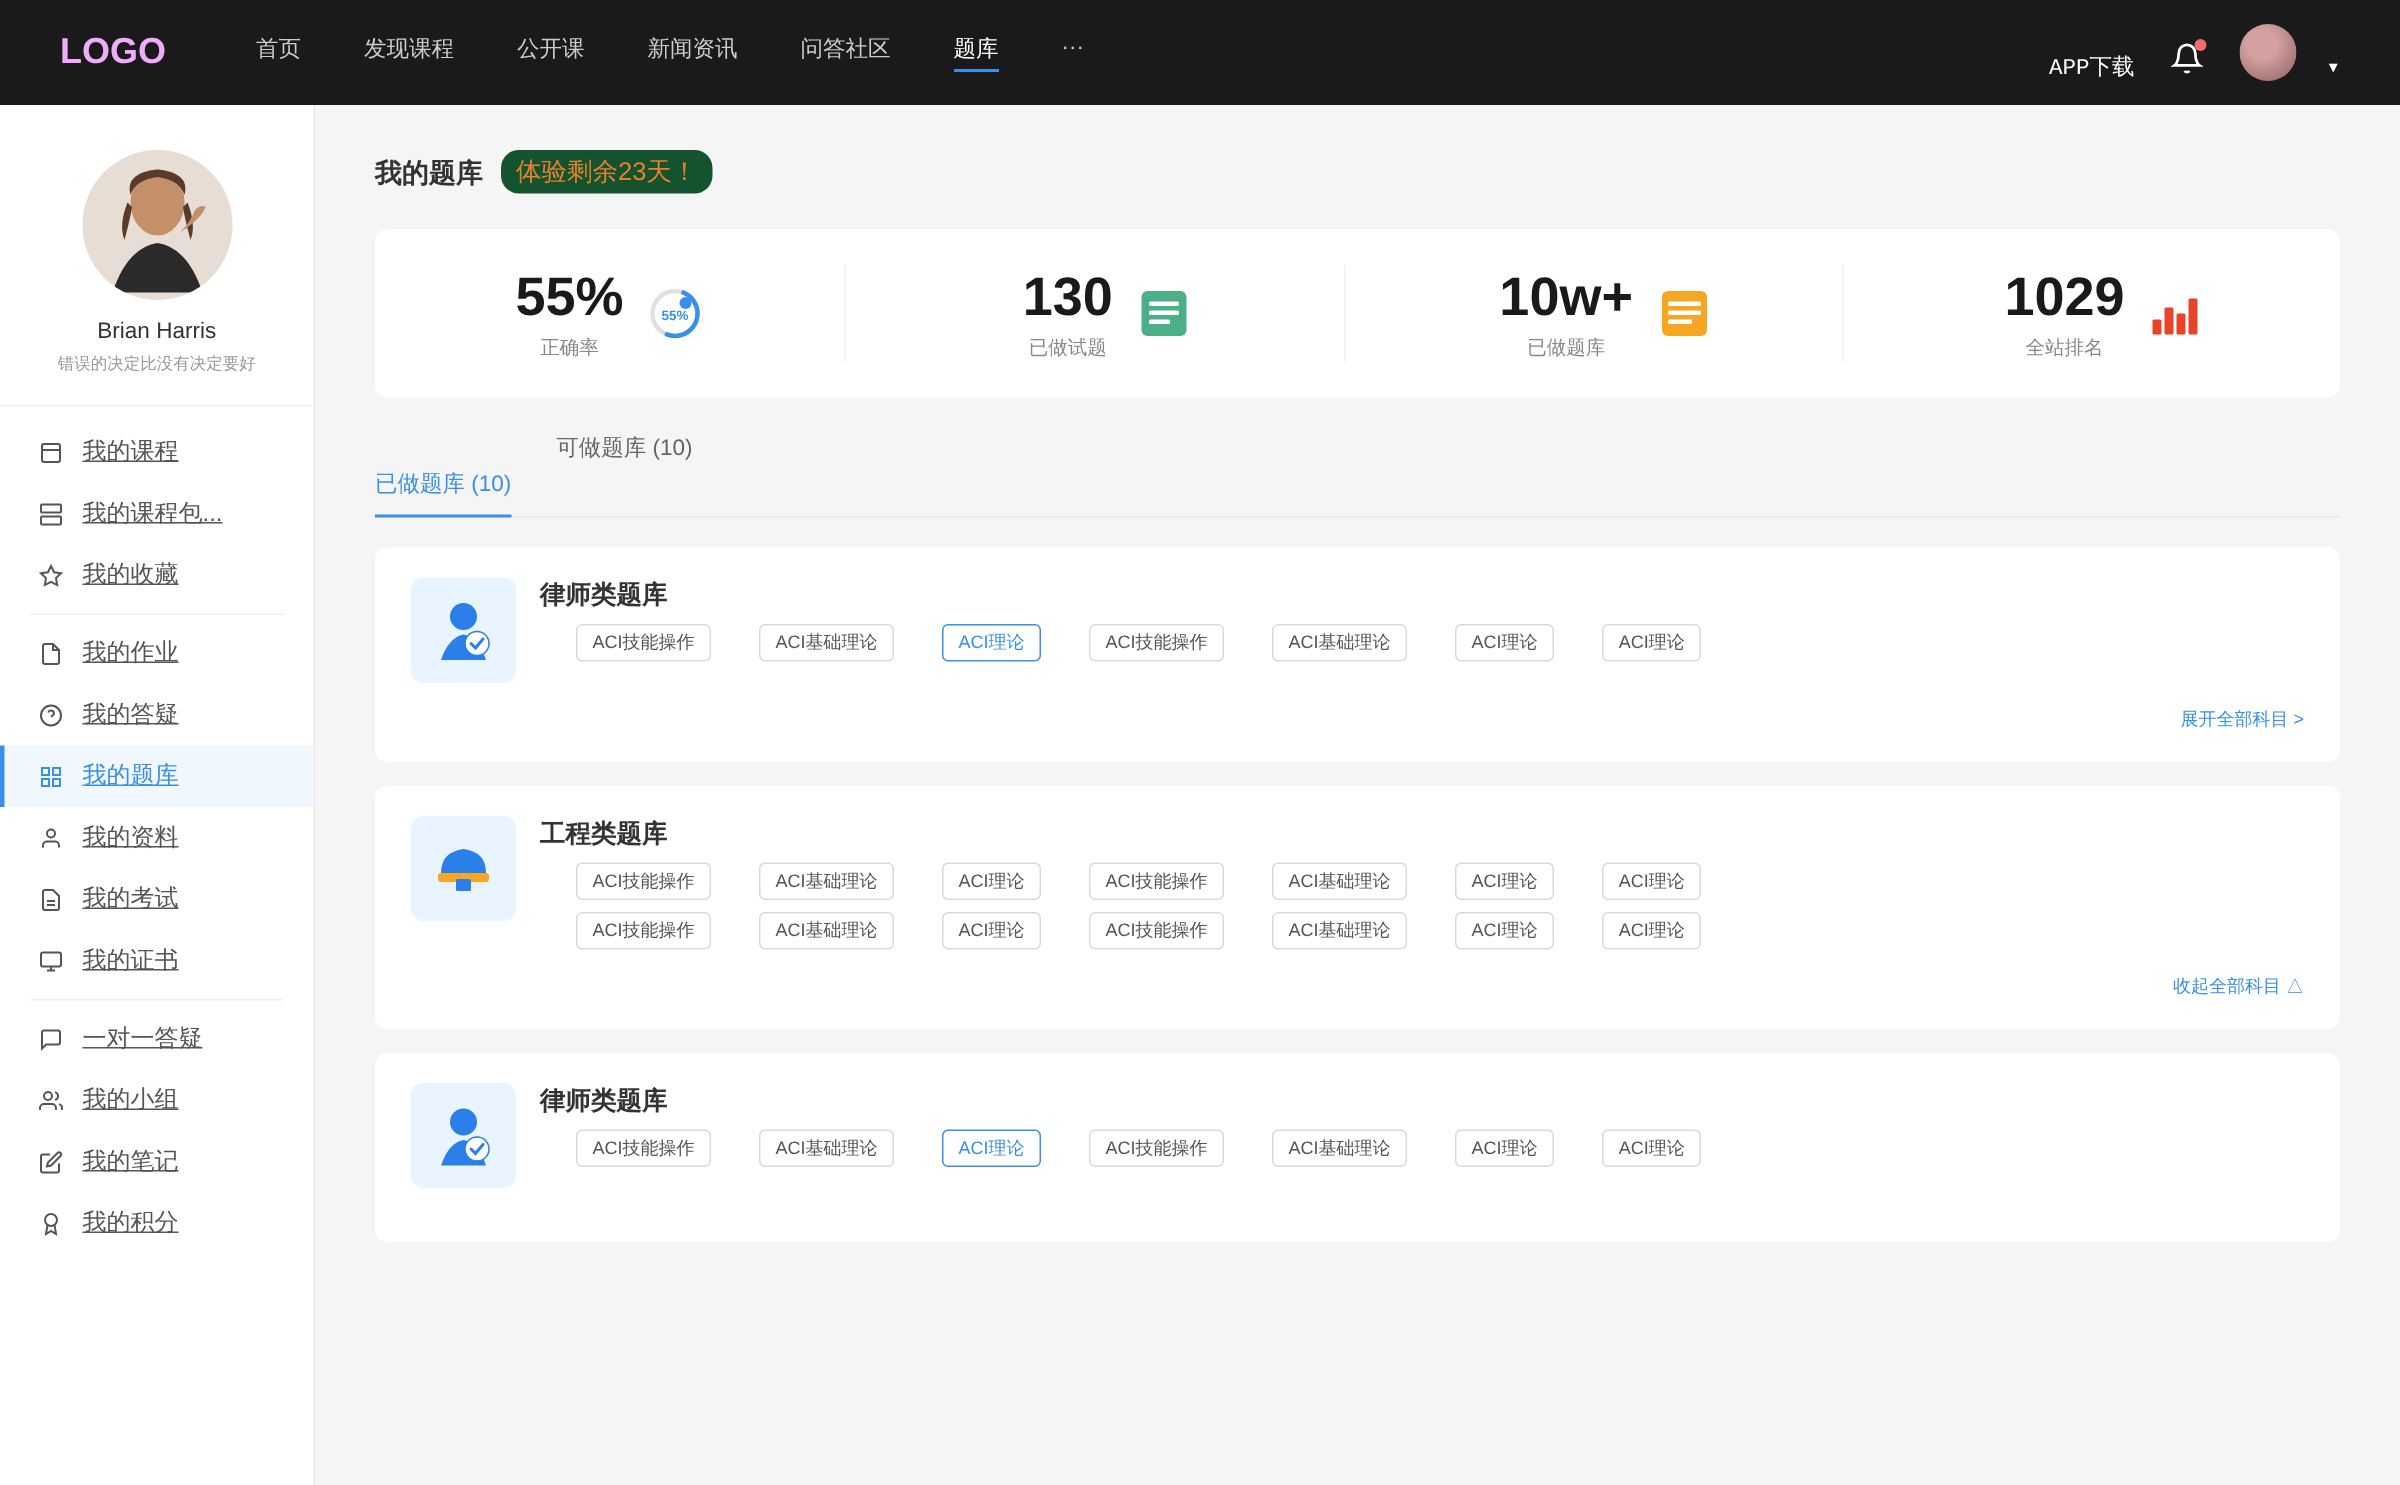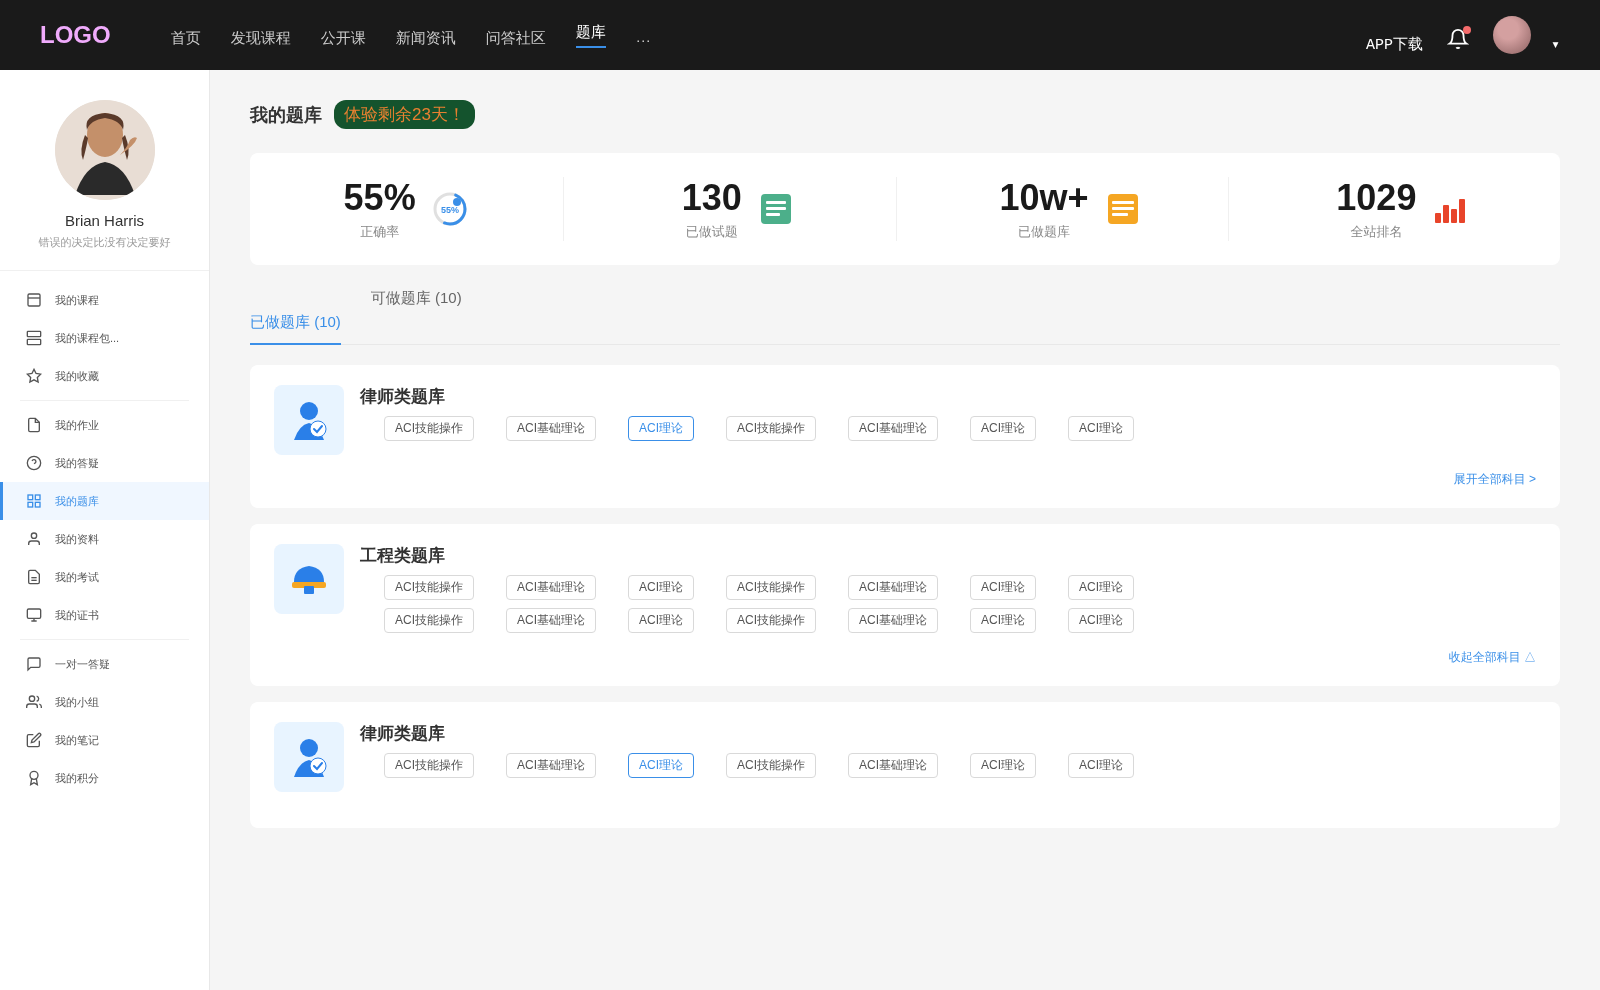--- a/index.html
+++ b/index.html
@@ -16,23 +16,22 @@
       z-index: 100;
     }
     .navbar-logo {
       color: #f0abfc;
       font-size: 24px;
       font-weight: bold;
       margin-right: 60px;
     }
     .navbar-nav {
       display: flex;
-      gap: 30px;
+      gap: 42px;
       flex: 1;
-      align-items: flex-end;
     }
     .navbar-nav a {
       color: #ccc;
       text-decoration: none;
       font-size: 15px;
     }
     .navbar-nav a.active {
       color: white;
       border-bottom: 2px solid #3a8fe8;
       padding-bottom: 4px;
@@ -113,23 +112,24 @@
     }
     .sidebar-menu {
       padding: 10px 0;
     }
     .sidebar-item {
       display: flex;
       align-items: center;
       gap: 12px;
       padding: 10px 25px;
       color: #555;
-      font-size: 11px;
+      font-size: 16px;
       cursor: pointer;
       position: relative;
+      text-decoration: underline;
     }
     .sidebar-item.active {
       color: #3a8fe8;
       background: #f0f7ff;
     }
     .sidebar-item.active::before {
       content: '';
       position: absolute;
       left: 0; top: 0; bottom: 0;
       width: 3px;

